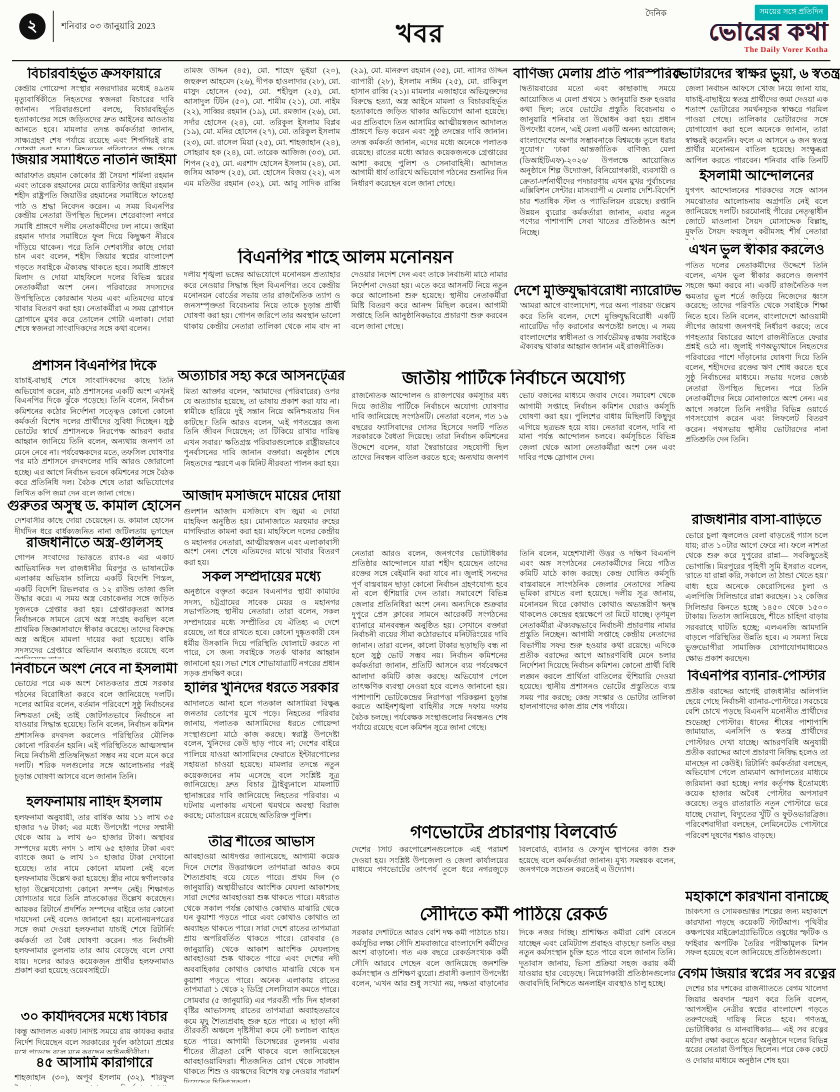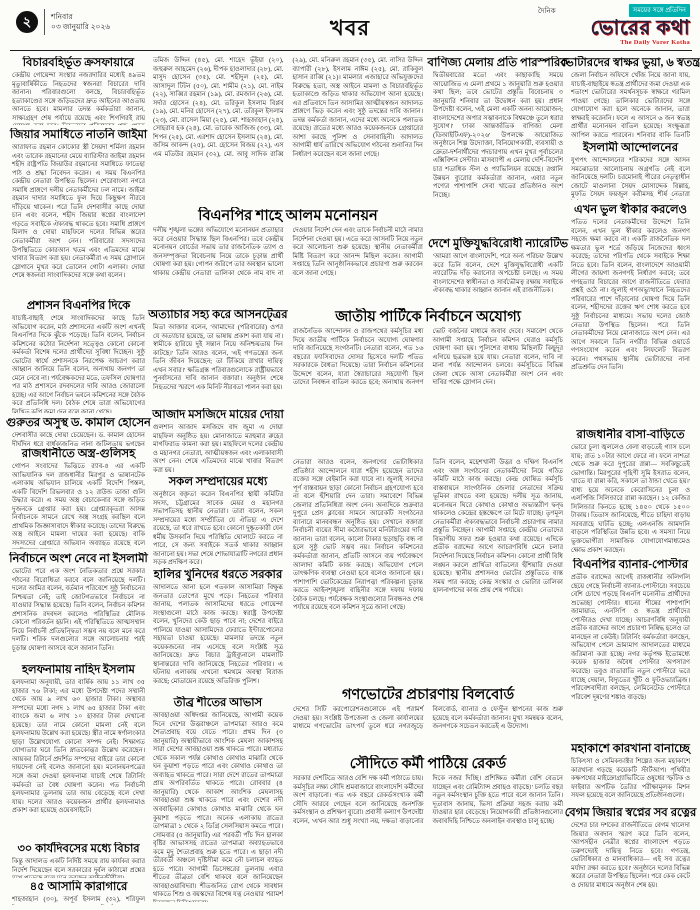--- a/index.html
+++ b/index.html
@@ -4,21 +4,21 @@
 <style>
   html,body{margin:0;padding:0;}
   body{background:#e8e8e4;font-family:"Liberation Serif","DejaVu Serif",serif;}
   #paper{position:relative;width:700px;height:910px;margin:0 auto;background:#fcfcf9;color:#1a1a1a;overflow:hidden;}
 
   
   #hdr{position:absolute;left:0;top:0;width:700px;height:50px;}
   .pageno-wrap{position:absolute;left:16px;top:9px;display:flex;align-items:center;gap:6px;}
   .pg-circle{width:22px;height:22px;border-radius:50%;background:#111;color:#fff;display:flex;align-items:center;justify-content:center;font-size:13px;font-weight:700;}
   .pg-div{width:1px;height:26px;background:#555;}
-  .daydate{display:flex;flex-direction:column;gap:2px;font-size:7.5px;line-height:8px;color:#222;}
+  .daydate{display:flex;flex-direction:row;gap:2px;font-size:7.5px;line-height:8px;color:#222;}
   .section-title{position:absolute;left:0;right:0;top:12px;text-align:center;font-size:21px;font-weight:700;letter-spacing:1px;color:#0d0d0d;}
   .masthead{position:absolute;right:10px;top:4px;width:152px;text-align:right;}
   .mh-row1{display:flex;justify-content:space-between;align-items:center;}
   .mh-daily{font-size:7px;color:#222;}
   .mh-badge{font-size:6.5px;color:#fff;background:#00b2af;padding:1px 4px;border-radius:1px;}
   .mh-title{font-size:20px;line-height:21px;font-weight:800;color:#23203d;text-shadow:0.7px 0.7px 0 #d31f1f;letter-spacing:0.5px;text-align:right;}
   .mh-sub{font-size:6.5px;color:#d31f1f;font-weight:700;letter-spacing:0.3px;}
   .hdr-rule{position:absolute;left:10px;right:8px;top:50px;border-top:1.7px solid #1c1c1c;}
 
   
@@ -32,21 +32,21 @@
 <body>
 
 <div id="paper">
 
   <div id="hdr">
     <div class="pageno-wrap">
       <div class="pg-circle">২</div>
       <div class="pg-div"></div>
       <div class="daydate">
         <span>শনিবার</span>
-        <span>০৩ জানুয়ারি ২০২৬</span>
+        <span>০৩ জানুয়ারি 2023</span>
       </div>
     </div>
     <div class="section-title">খবর</div>
     <div class="masthead">
       <div class="mh-row1">
         <span class="mh-daily">দৈনিক</span>
         <span class="mh-badge">সময়ের সঙ্গে প্রতিদিন</span>
       </div>
       <div class="mh-title">ভোরের কথা</div>
       <div class="mh-sub">The Daily Vorer Kotha</div>

